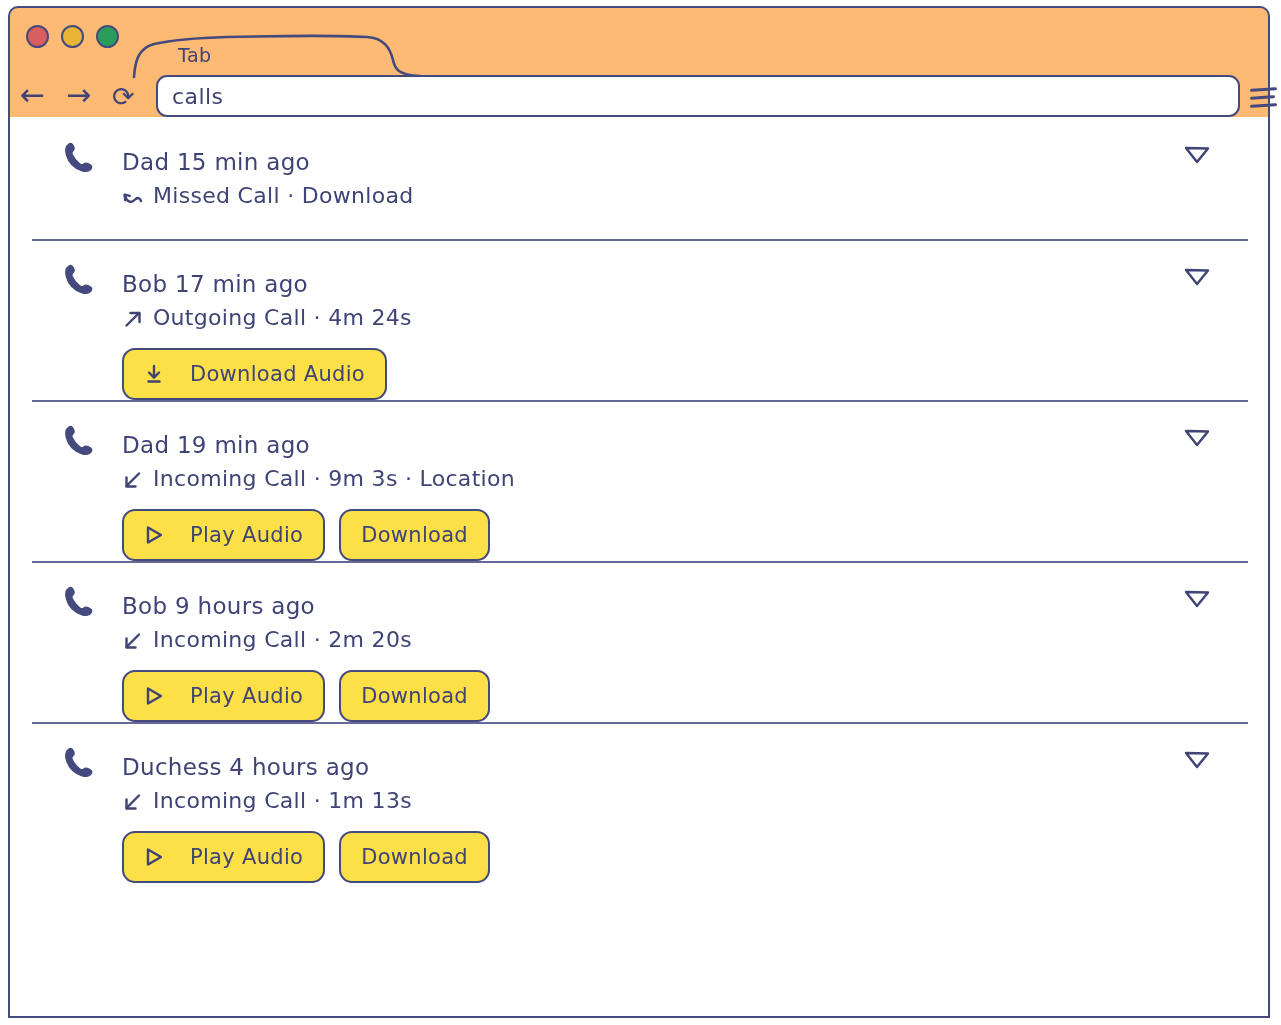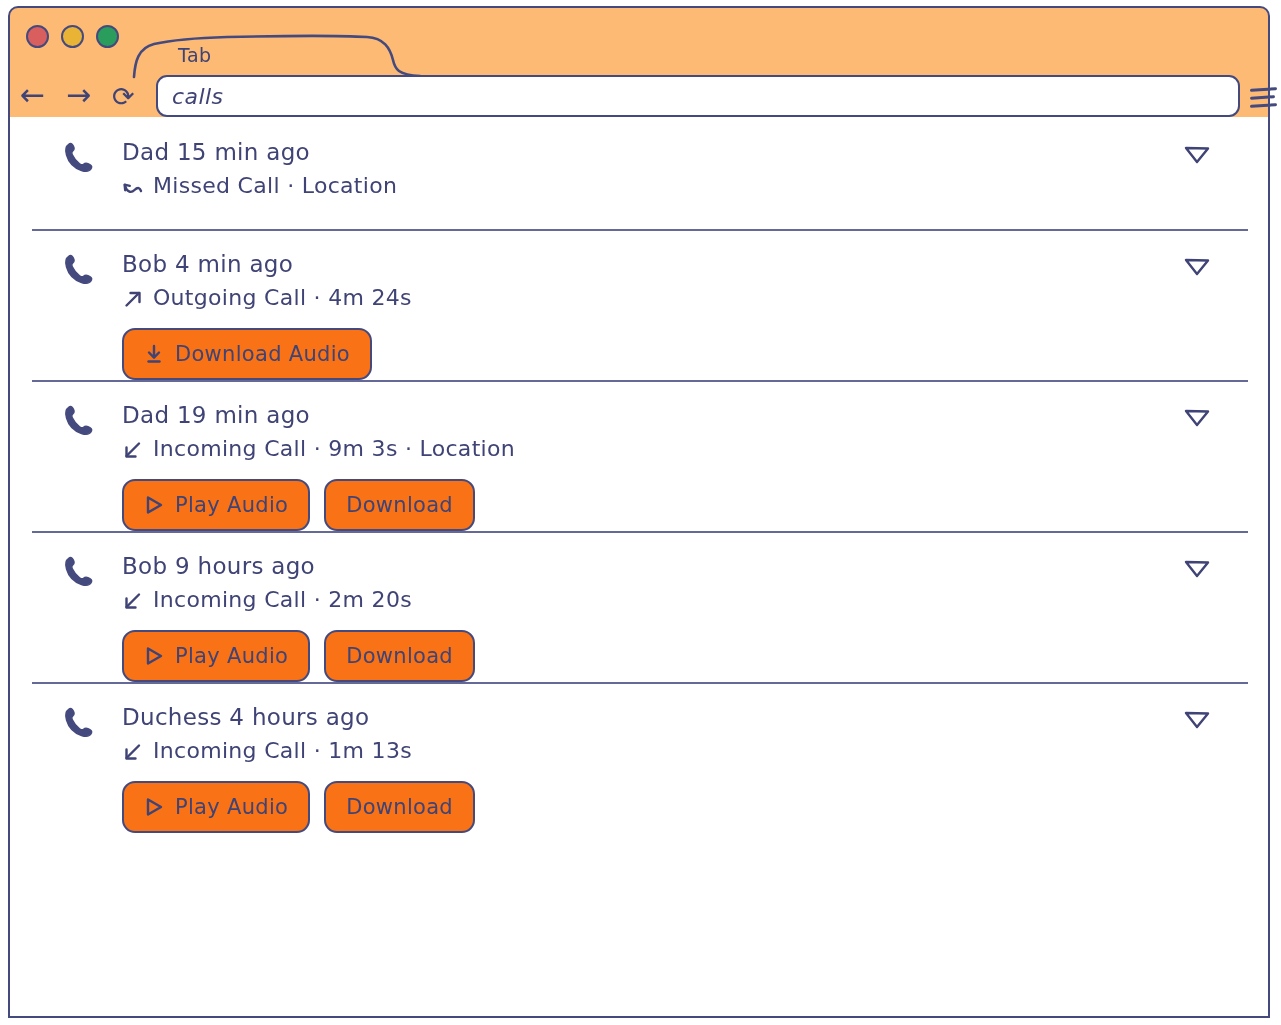--- a/index.html
+++ b/index.html
@@ -102,21 +102,20 @@
     border-radius: 11px;
     box-sizing: border-box;
   }
   .urlbar-text {
     position: absolute;
     left: 14px;
     top: 7px;
     font-size: 22px;
     letter-spacing: .4px;
     color: #3f4375;
-    font-style: italic;
   }
 
   .hamburger {
     position: absolute;
     left: 1240px;
     top: 14px;
     width: 27px;
     height: 22px;
   }
   .hamburger span {
@@ -156,21 +155,21 @@
     left: 22px;
     right: 20px;
     top: 0;
     height: 2px;
     background: #4a4f85;
     opacity: .85;
   }
 
   .row-inner {
     position: relative;
-    padding: 20px 0 0 0;
+    padding: 30px 0 0 0;
     min-height: 92px;
   }
 
   .phone-icon {
     position: absolute;
     left: 50px;
     top: 22px;
     width: 36px;
     height: 36px;
   }
@@ -207,27 +206,27 @@
 
   .btn-row {
     display: flex;
     gap: 14px;
     margin-top: 14px;
   }
   .sk-btn {
     position: relative;
     display: inline-flex;
     align-items: center;
-    gap: 11px;
+    gap: 26px;
     height: 52px;
     padding: 0 20px;
     font-size: 21px;
     letter-spacing: .3px;
     color: #3f4375;
-    background: #f97316;
+    background: #fde047;
     border: 2.5px solid #454a7e;
     border-radius: 13px;
     box-sizing: border-box;
     cursor: pointer;
     white-space: nowrap;
   }
   .btn-icon {
     display: inline-block;
     width: 20px;
     height: 20px;
@@ -292,36 +291,36 @@
           <span class="expand-icon"><svg width="26" height="18" viewBox="0 0 26 18" fill="none" stroke="#3f4375" stroke-width="2.4" stroke-linecap="round" stroke-linejoin="round">
               <path d="M2 3 L24 3.5 L13 17 Z"></path>
             </svg></span>
           <div class="row-body">
             <div class="row-title">Dad 15 min ago</div>
             <div class="row-sub">
               <span class="dir-icon"><svg width="22" height="22" viewBox="0 0 22 22" fill="none" stroke="#3f4375" stroke-width="2.4" stroke-linecap="round" stroke-linejoin="round">
                   <path d="M3 9 C4.5 16 9 17.5 12.5 14 C16 10.5 18 12 19 15"></path>
                   <path d="M3.2 14.2 L2.6 8.6 L7.8 9.8"></path>
                 </svg></span>
-              <span>Missed Call · Location</span>
+              <span>Missed Call · Download</span>
             </div>
           </div>
         </div>
       </div>
       <div class="call-row">
         <div class="row-sep"></div>
         <div class="row-inner">
           <span class="phone-icon"><svg width="36" height="36" viewBox="0 0 36 36">
               <path d="M9 5 C6 7 5 11 6.5 16 C8.5 23 14 29 21.5 31.5 C26 33 30 32 31.5 29 C32.3 27.4 31 26 28.5 24.8 C26.3 23.7 24.8 24 23.6 25.2 C22.6 26.2 21.4 26 19.6 24.7 C16.4 22.3 13.6 18.8 12.2 15.6 C11.4 13.8 11.6 12.8 12.8 11.9 C14.2 10.8 14.6 9.3 13.4 7.1 C12.1 4.7 10.6 3.9 9 5 Z" fill="#454a7e" stroke="#454a7e" stroke-width="1.4"></path>
             </svg></span>
           <span class="expand-icon"><svg width="26" height="18" viewBox="0 0 26 18" fill="none" stroke="#3f4375" stroke-width="2.4" stroke-linecap="round" stroke-linejoin="round">
               <path d="M2 3 L24 3.5 L13 17 Z"></path>
             </svg></span>
           <div class="row-body">
-            <div class="row-title">Bob 4 min ago</div>
+            <div class="row-title">Bob 17 min ago</div>
             <div class="row-sub">
               <span class="dir-icon"><svg width="22" height="22" viewBox="0 0 22 22" fill="none" stroke="#3f4375" stroke-width="2.4" stroke-linecap="round" stroke-linejoin="round">
                   <path d="M4.5 17.5 L17 5"></path>
                   <path d="M8.5 5 L17.5 5 L17.5 14"></path>
                 </svg></span>
               <span>Outgoing Call · 4m 24s</span>
             </div>
             <div class="btn-row">
               <div class="sk-btn">
                 <span class="btn-icon"><svg width="20" height="20" viewBox="0 0 20 20" fill="none" stroke="#3f4375" stroke-width="2.4" stroke-linecap="round" stroke-linejoin="round">

